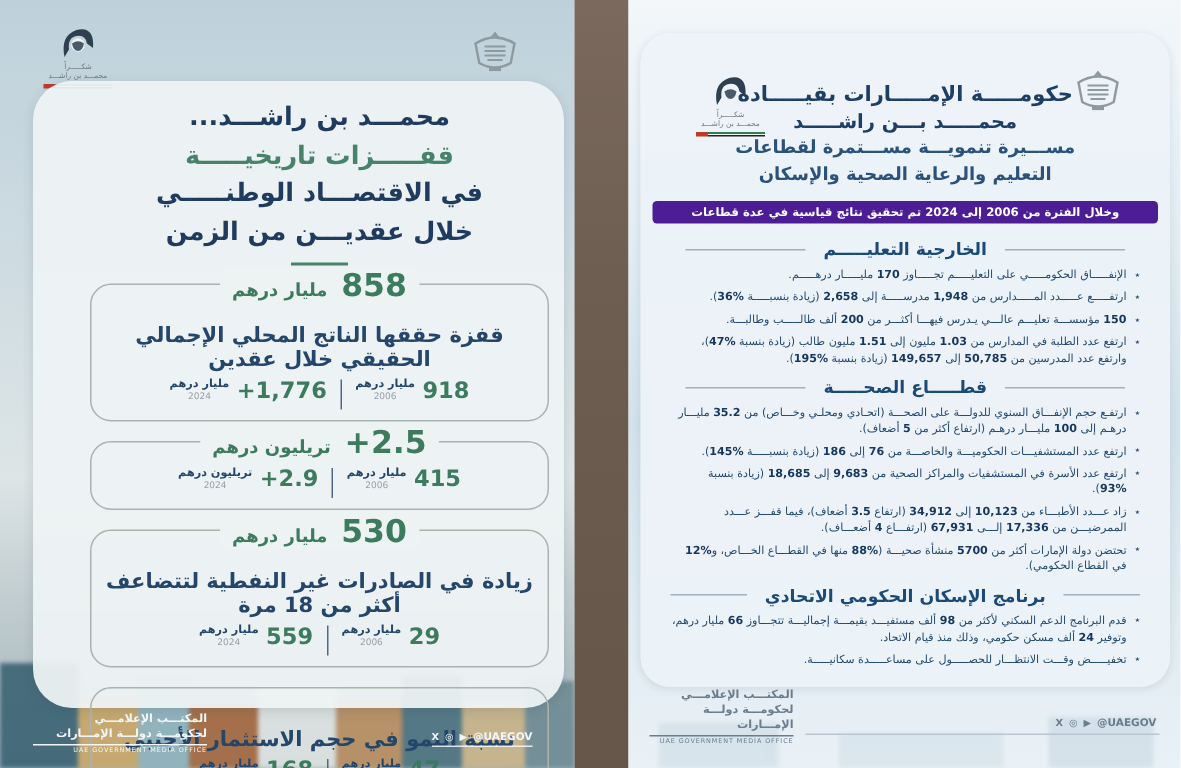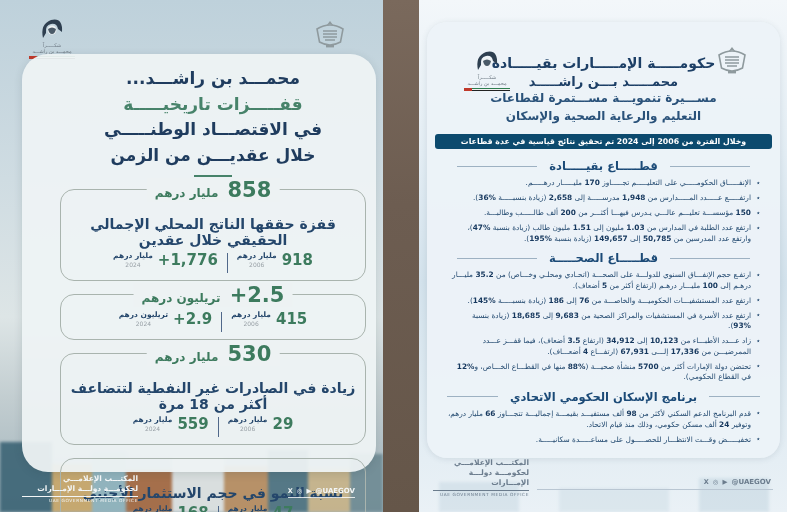--- a/index.html
+++ b/index.html
@@ -65,21 +65,21 @@
 
   
   .panel-right{position:absolute;left:419px;top:0;width:368px;height:512px;overflow:hidden;
     background:linear-gradient(180deg,#f3f7fa 0%,#e3edf4 30%,#d3e2ec 55%,#e0ebf2 80%,#eaf1f6 100%);}
   .right-card{position:absolute;left:8px;top:22px;width:353px;height:436px;border-radius:20px;
     background:rgba(236,243,248,.96);box-shadow:0 1px 6px rgba(50,70,90,.12);padding:0;}
   .r-titles{margin-top:32px;text-align:center;direction:rtl;}
   .r1{font-size:14px;font-weight:bold;color:#1d3f66;line-height:1.4;}
   .r2{font-size:13px;font-weight:bold;color:#1d3f66;line-height:1.3;letter-spacing:.3px;}
   .r3{font-size:12px;font-weight:bold;color:#2a527a;line-height:1.45;}
-  .badge{margin:9px auto 10px;width:fit-content;max-width:320px;background:#0c4a6e;color:#fff;
+  .badge{margin:9px auto 10px;width:fit-content;max-width:320px;background:#4c1d95;color:#fff;
     font-size:7.8px;font-weight:bold;padding:3px 26px;border-radius:3px;direction:rtl;text-align:center;}
 
   .sec{margin-top:4px;padding:0 14px;}
   .sec-head{display:flex;align-items:center;justify-content:center;gap:12px;margin:7px 6px 5px;}
   .sec-head .ln{flex:1;max-width:80px;height:1px;background:#9db1c2;}
   .sec-title{font-size:11.5px;font-weight:bold;color:#1b4a77;white-space:nowrap;direction:rtl;}
   .bullets{direction:rtl;padding:0 6px;}
   .bullet{position:relative;font-size:7.4px;color:#234a70;line-height:1.42;text-align:right;
     padding-right:9px;margin-bottom:4.5px;}
   .bullet .mk{position:absolute;right:0;top:.5px;font-size:6.5px;color:#234a70;}
@@ -281,21 +281,21 @@
           <div class="r1">حكومـــــة الإمـــــارات بقيـــــادة</div>
           <div class="r2">محمـــــد بـــن راشـــــد</div>
           <div class="r3">مســـيرة تنمويـــة مســـتمرة لقطاعات</div>
           <div class="r3">التعليم والرعاية الصحية والإسكان</div>
         </div>
       <div class="badge">وخلال الفترة من 2006 إلى 2024 تم تحقيق نتائج قياسية في عدة قطاعات</div>
       <div id="r-sections">
   <div class="sec">
     <div class="sec-head">
       <span class="ln"></span>
-      <span class="sec-title">قطـــــاع بقيـــــادة</span>
+      <span class="sec-title">الخارجية التعليـــــم</span>
       <span class="ln"></span>
     </div>
     <div class="bullets">
               <div class="bullet"><span class="mk">٭</span>الإنفـــــاق الحكومـــــي على التعليـــــم تجـــــاوز <b>170</b> مليـــــار درهـــــم.</div>
               <div class="bullet"><span class="mk">٭</span>ارتفـــــع عـــــدد المـــــدارس من <b>1,948</b> مدرســـــة إلى <b>2,658</b> (زيادة بنسبـــــة <b>%36</b>).</div>
               <div class="bullet"><span class="mk">٭</span><b>150</b> مؤسســـة تعليـــم عالـــي يـدرس فيهـــا أكثـــر من <b>200</b> ألف طالـــــب وطالبـــة.</div>
               <div class="bullet"><span class="mk">٭</span>ارتفع عدد الطلبة في المدارس من <b>1.03</b> مليون إلى <b>1.51</b> مليون طالب (زيادة بنسبة <b>%47</b>)، وارتفع عدد المدرسين من <b>50,785</b> إلى <b>149,657</b> (زيادة بنسبة <b>%195</b>).</div>
             </div>
   </div>
 

